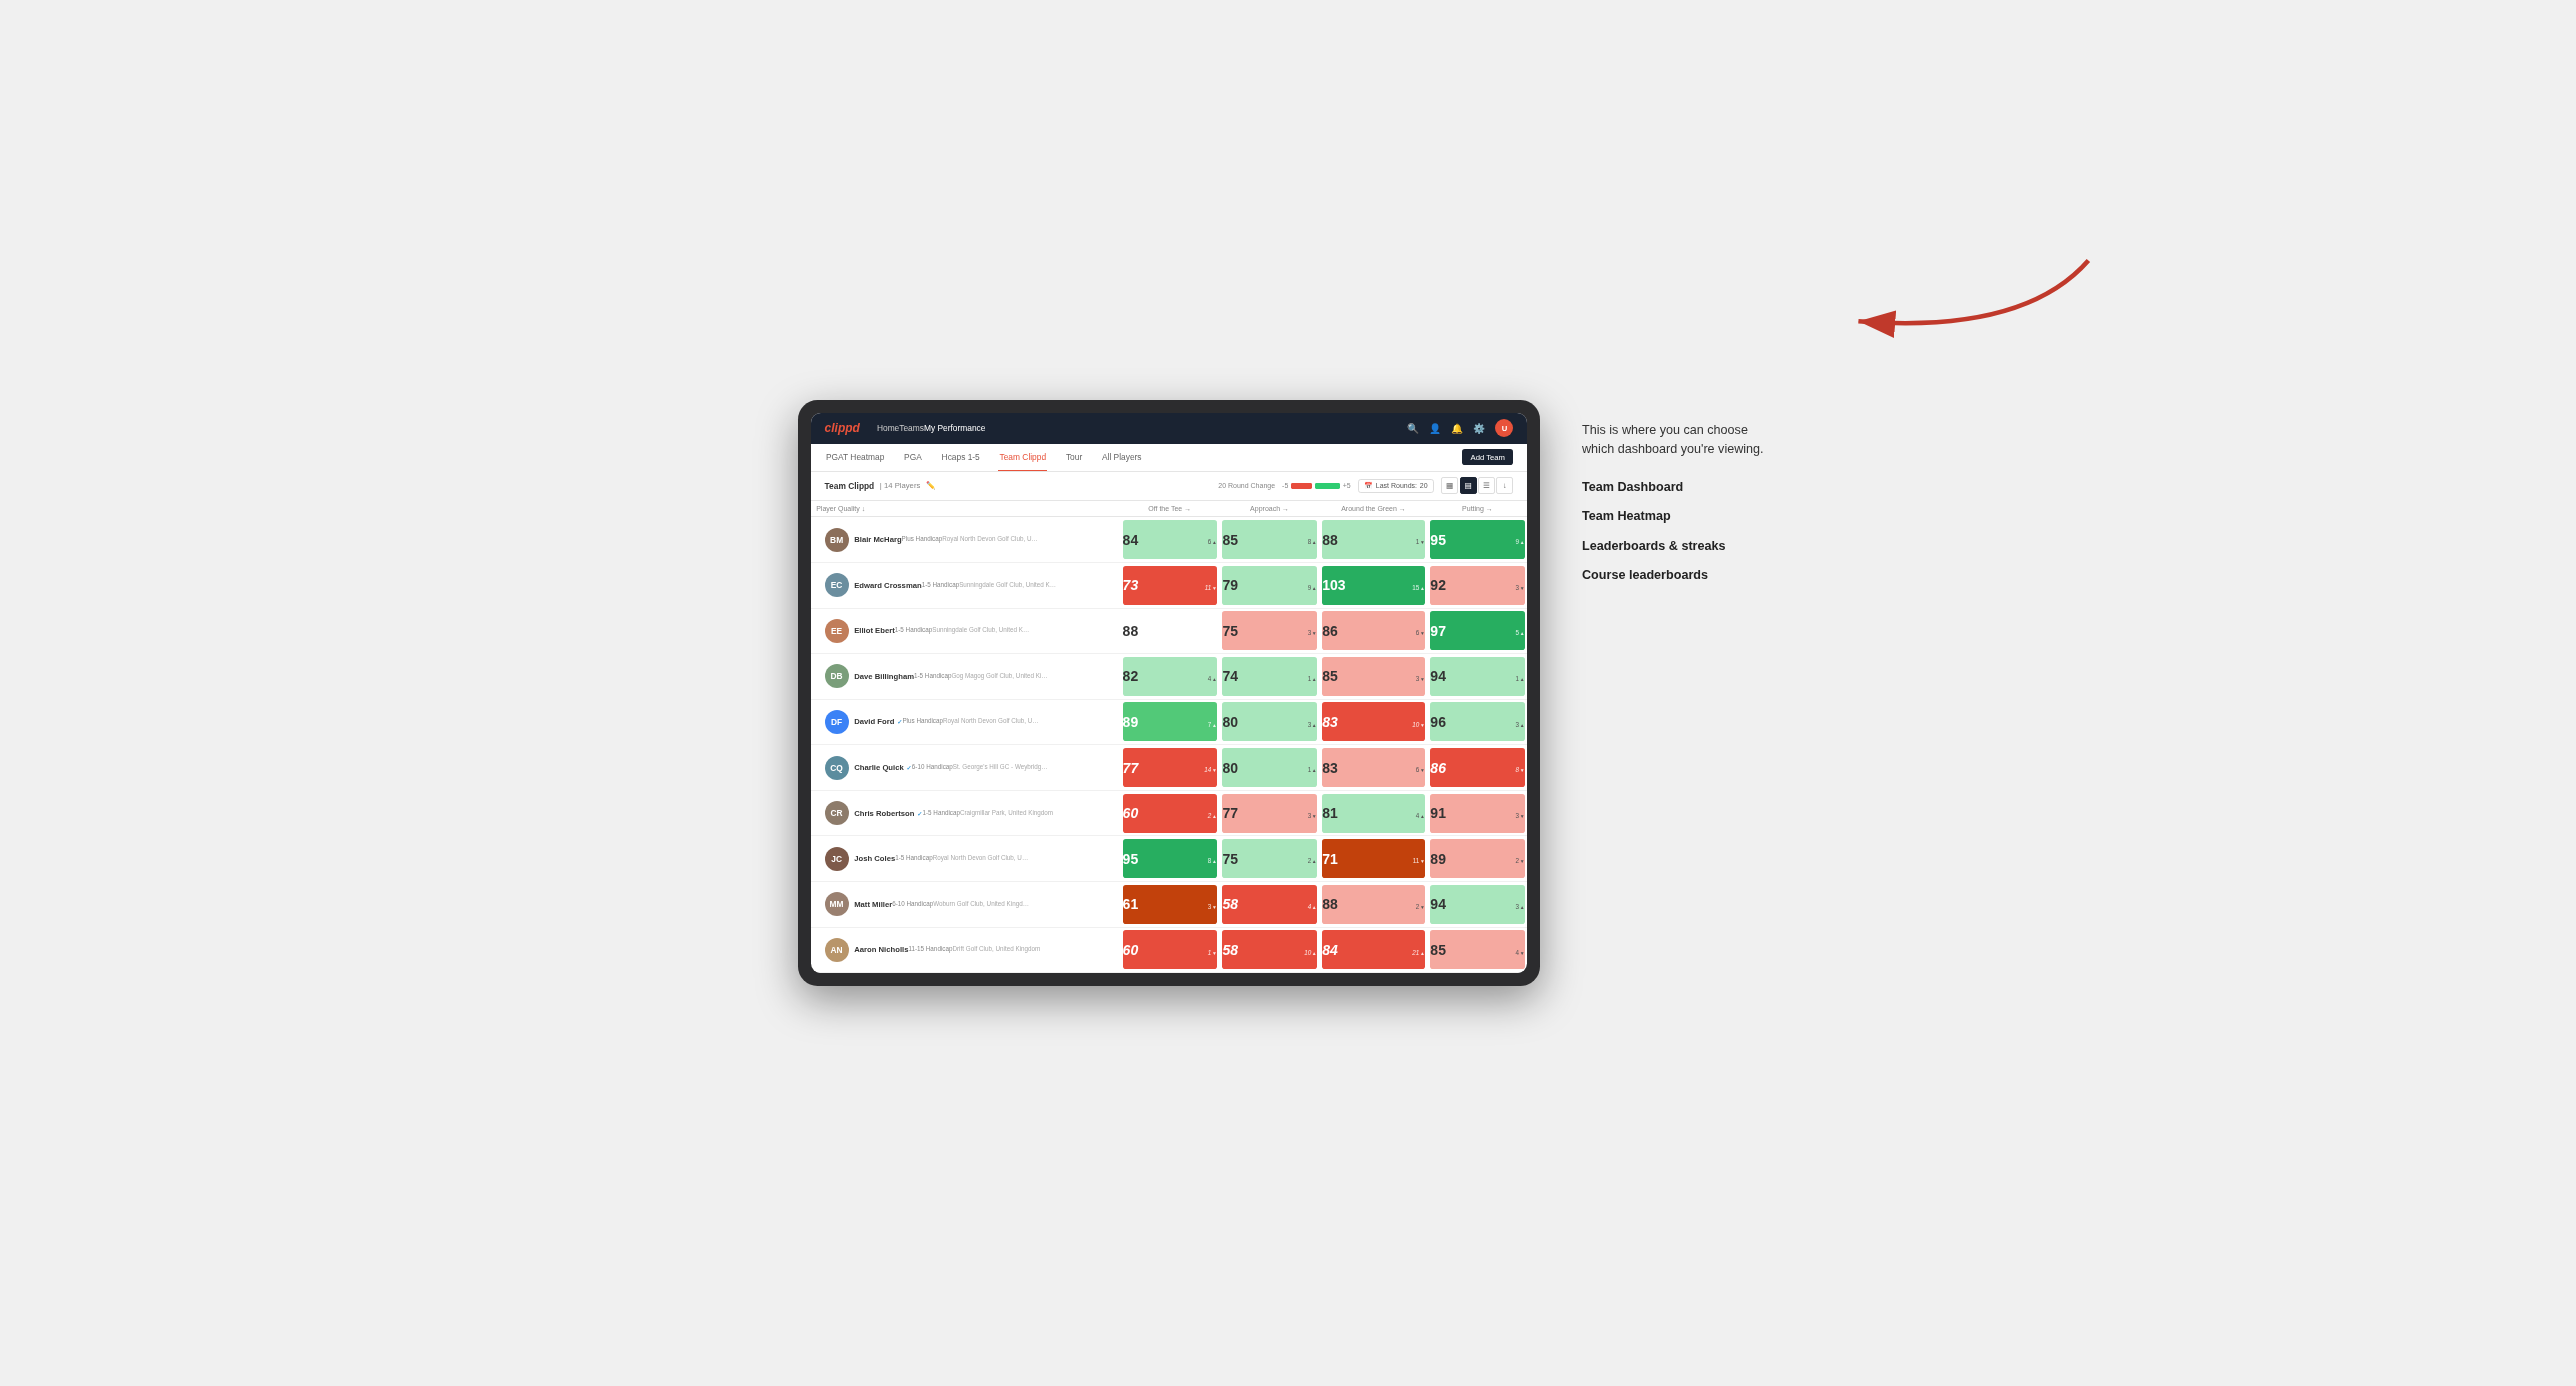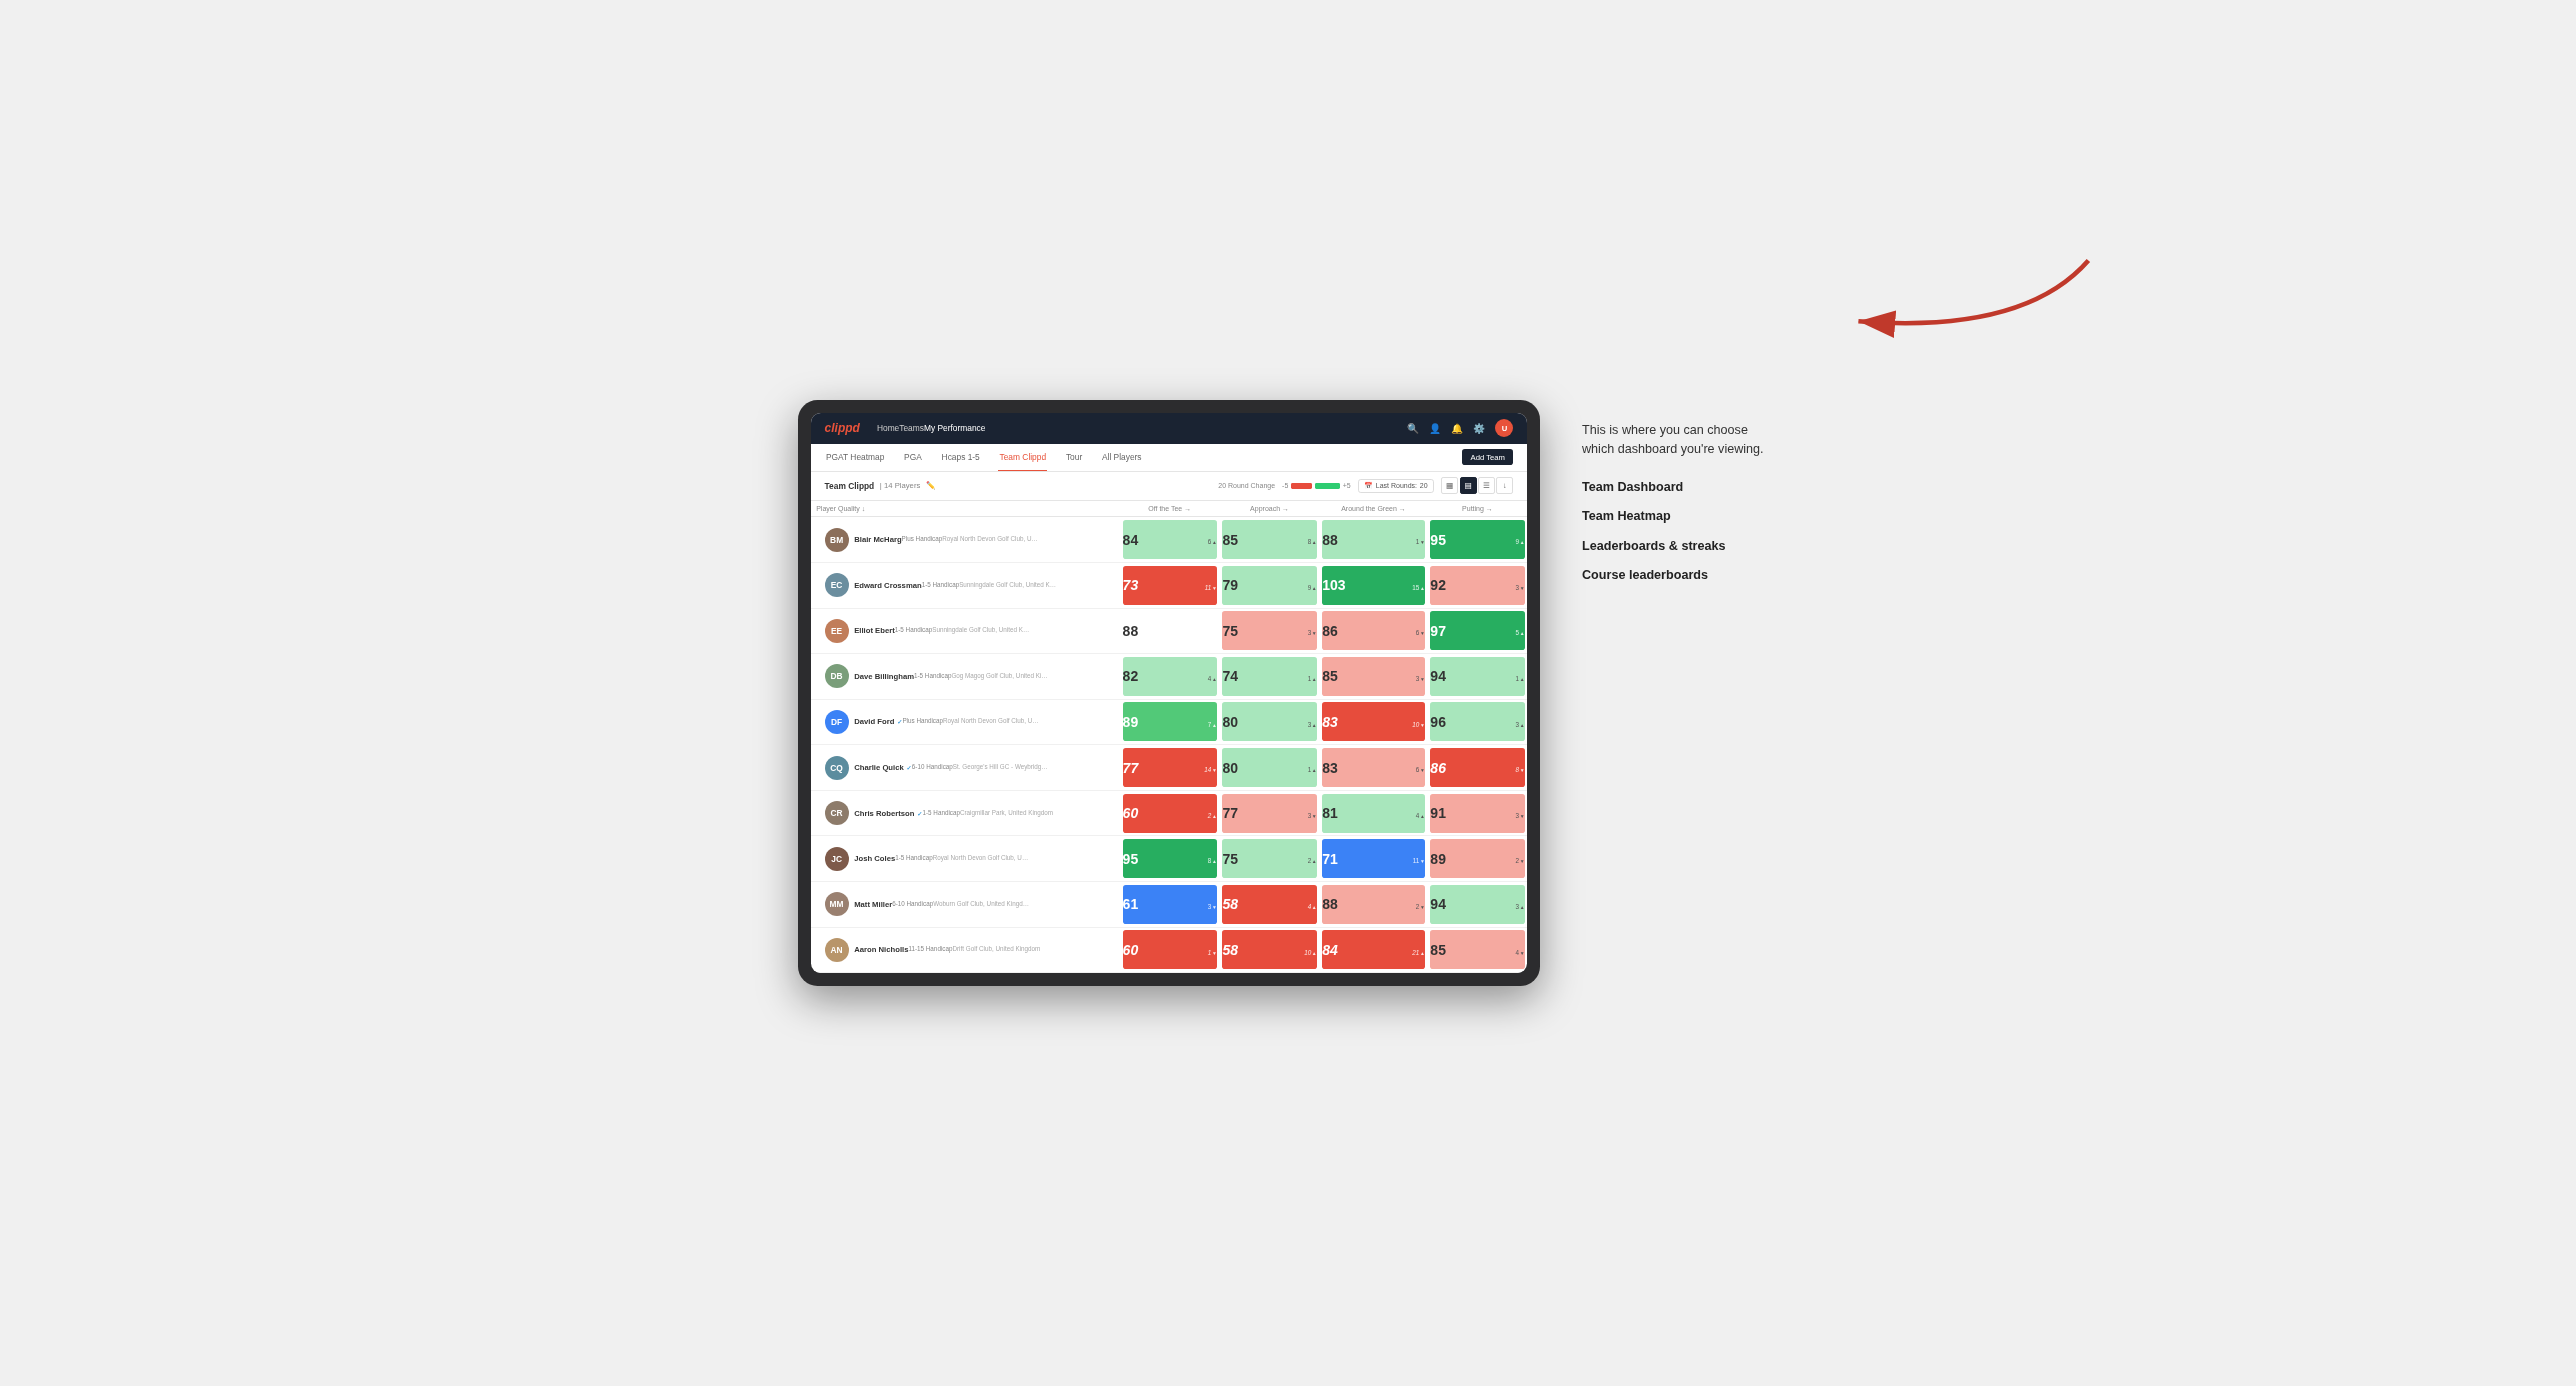--- a/index.html
+++ b/index.html
@@ -364,21 +364,21 @@
     .bg-green-strong .score-number { color: white; }
     .bg-green-strong .score-change { color: rgba(255,255,255,0.85); }
 
     .bg-green-medium { background: #52c978; }
     .bg-green-medium .score-number { color: white; }
     .bg-green-medium .score-change { color: rgba(255,255,255,0.85); }
 
     .bg-green-light { background: #a8e6bc; }
     .bg-green-light .score-number { color: #333; }
 
-    .bg-red-strong { background: #3b82f6; }
+    .bg-red-strong { background: #c2410c; }
     .bg-red-strong .score-number { color: white; }
     .bg-red-strong .score-change { color: rgba(255,255,255,0.85); }
 
     .bg-red-medium { background: #e74c3c; font-style: italic; }
     .bg-red-medium .score-number { color: white; }
     .bg-red-medium .score-change { color: rgba(255,255,255,0.85); }
 
     .bg-red-light { background: #f5a9a0; }
     .bg-red-light .score-number { color: #333; }
 

